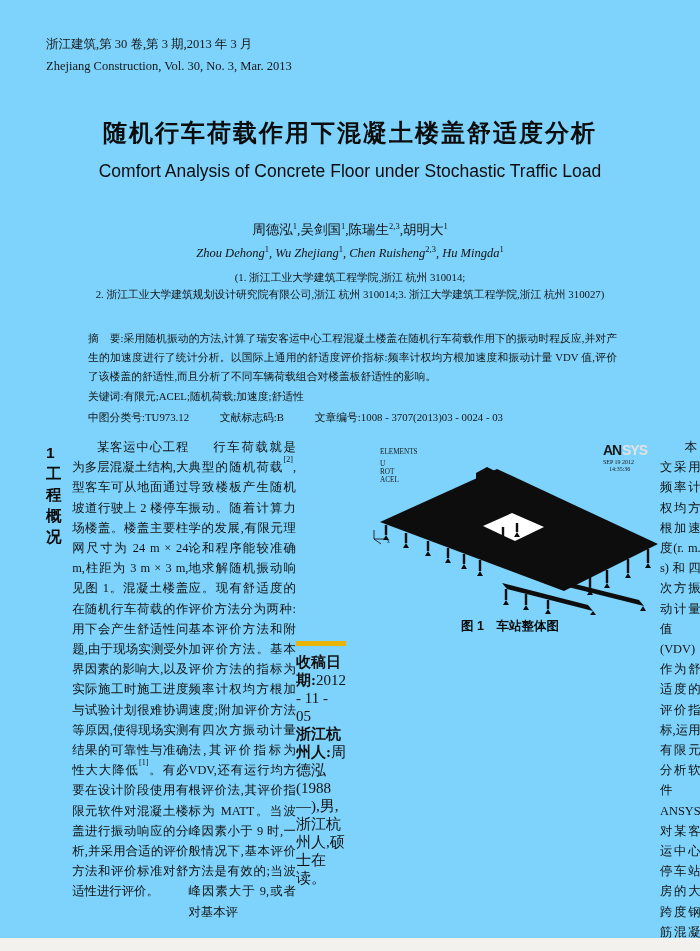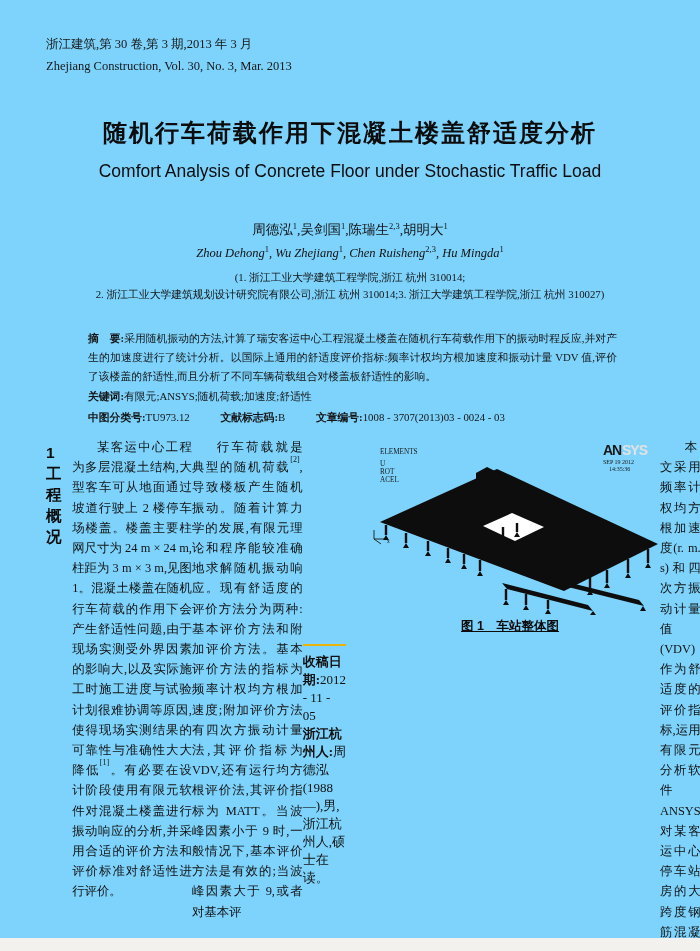--- a/index.html
+++ b/index.html
@@ -12,37 +12,37 @@
   .title-en{position:absolute;left:0;top:161px;width:100%;text-align:center;
             font-family:"Liberation Sans","DejaVu Sans",sans-serif;font-size:17.5px;color:#0c0c0c;}
   .authors-cn{position:absolute;left:0;top:221px;width:100%;text-align:center;font-size:13.5px;}
   .authors-en{position:absolute;left:0;top:246px;width:100%;text-align:center;font-size:12.5px;font-style:italic;}
   .a-sup{font-size:8.5px;position:relative;top:-5px;font-style:normal;}
   .affil{position:absolute;left:0;width:100%;text-align:center;font-size:10.8px;color:#151515;}
   .affil1{top:271px;}
   .affil2{top:288px;}
   .absblock{position:absolute;left:88px;top:329px;width:529px;font-size:10.8px;line-height:19px;
             text-align:justify;color:#141414;}
-  .absblock b{font-weight:bold;}
+  .absblock b{font-weight:normal;}
   .kwline{margin-top:1px;text-align:left;}
   .metaline{margin-top:2px;text-align:left;white-space:nowrap;}
   .metaline .gap{display:inline-block;margin-right:28px;}
   .cols{position:absolute;left:46px;top:437px;width:614px;height:450px;display:flex;gap:14px;}
   .col{width:300px;display:flex;flex-direction:row;}
   .sec-h{font-family:"Liberation Sans","DejaVu Sans",sans-serif;font-weight:bold;
          font-size:15.5px;margin:6px 0 10px 0;letter-spacing:1px;color:#0c0c0c;}
   .col p{margin:0;font-size:12.4px;line-height:20.2px;text-align:justify;color:#121212;}
   .ind{text-indent:2em;}
   sup.ref{font-size:8px;line-height:0;position:relative;top:-4px;}
-  .footnote{margin-top:auto;border-top:2px solid #eab308;padding-top:7px;
-            font-size:13px;line-height:18px;}
+  .footnote{margin-top:auto;border-top:5px solid #eab308;padding-top:7px;
+            font-size:15px;line-height:18px;}
   .footnote b{font-weight:bold;}
   .fig svg{display:block;}
   .figcap{text-align:center;font-family:"Liberation Sans","DejaVu Sans",sans-serif;
-          font-weight:bold;font-size:12.5px;margin:3px 0 9px 0;color:#0c0c0c;text-decoration:underline;}
+          font-weight:bold;font-size:12.5px;margin:3px 0 9px 0;color:#0c0c0c;}
   .rp{margin:0;}
 </style>
 </head>
 <body>
 
 <div class="page">
 
   <div class="hdr">
     <div>浙江建筑,第 30 卷,第 3 期,2013 年 3 月</div>
     <div>Zhejiang Construction, Vol. 30, No. 3, Mar. 2013</div>
@@ -57,21 +57,21 @@
 
   <div class="authors-en">
     <span>Zhou Dehong</span><span class="a-sup">1</span><span>, </span><span>Wu Zhejiang</span><span class="a-sup">1</span><span>, </span><span>Chen Ruisheng</span><span class="a-sup">2,3</span><span>, </span><span>Hu Mingda</span><span class="a-sup">1</span>
   </div>
 
   <div class="affil affil1">(1. 浙江工业大学建筑工程学院,浙江 杭州 310014;</div>
   <div class="affil affil2">2. 浙江工业大学建筑规划设计研究院有限公司,浙江 杭州 310014;3. 浙江大学建筑工程学院,浙江 杭州 310027)</div>
 
   <div class="absblock">
     <div><b>摘　要:</b><span>采用随机振动的方法,计算了瑞安客运中心工程混凝土楼盖在随机行车荷载作用下的振动时程反应,并对产生的加速度进行了统计分析。以国际上通用的舒适度评价指标:频率计权均方根加速度和振动计量 VDV 值,评价了该楼盖的舒适性,而且分析了不同车辆荷载组合对楼盖板舒适性的影响。</span></div>
-    <div class="kwline"><b>关键词:</b><span>有限元;ANSYS;随机荷载;加速度;舒适性</span></div>
+    <div class="kwline"><b>关键词:</b><span>有限元;ACEL;随机荷载;加速度;舒适性</span></div>
     <div class="metaline">
       <span class="gap"><b>中图分类号:</b><span>TU973.12</span></span>
       <span class="gap"><b>文献标志码:</b><span>B</span></span>
       <span><b>文章编号:</b><span>1008 - 3707(2013)03 - 0024 - 03</span></span>
     </div>
   </div>
 
   <div class="cols">
 
     <div class="col">

